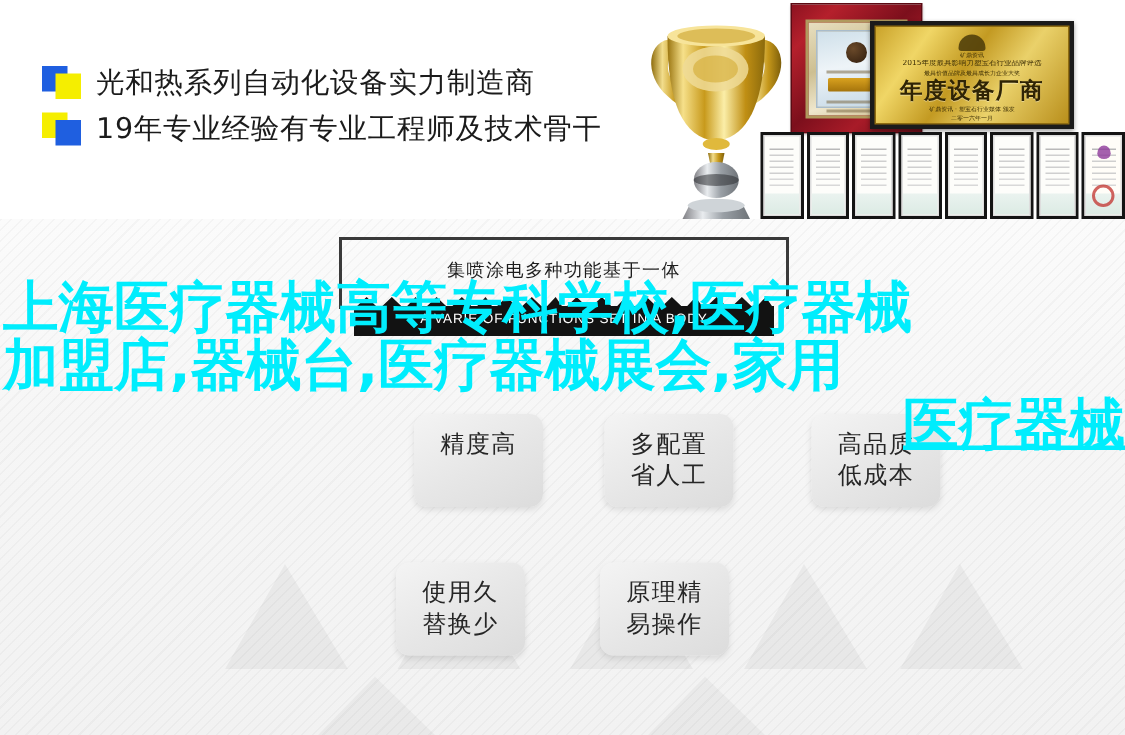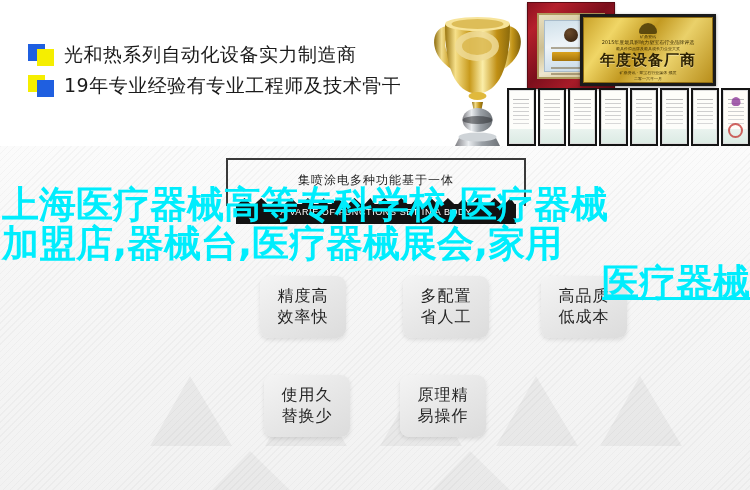--- a/index.html
+++ b/index.html
@@ -319,24 +319,23 @@
           <span class="tooth"></span>
           <span class="tooth"></span>
         <span class="tooth"></span>
           <span class="tooth"></span>
           <span class="tooth"></span>
       </div>
       <div class="mach-bar"></div>
       <div class="mach-sub">A VARIE OF FUNCTIONS SET IN A BODY</div>
     </div>
 
-    <div class="pill" style="left:260px;top:130px">
+    <div class="pill" style="left:276px;top:130px">
       <div class="ptxt">
         <span>精度高</span>
-        <span>效率快</span>
       </div>
     </div>
     <div class="pill" style="left:403px;top:130px">
       <div class="ptxt">
         <span>多配置</span>
         <span>省人工</span>
       </div>
     </div>
     <div class="pill" style="left:541px;top:130px">
       <div class="ptxt">

